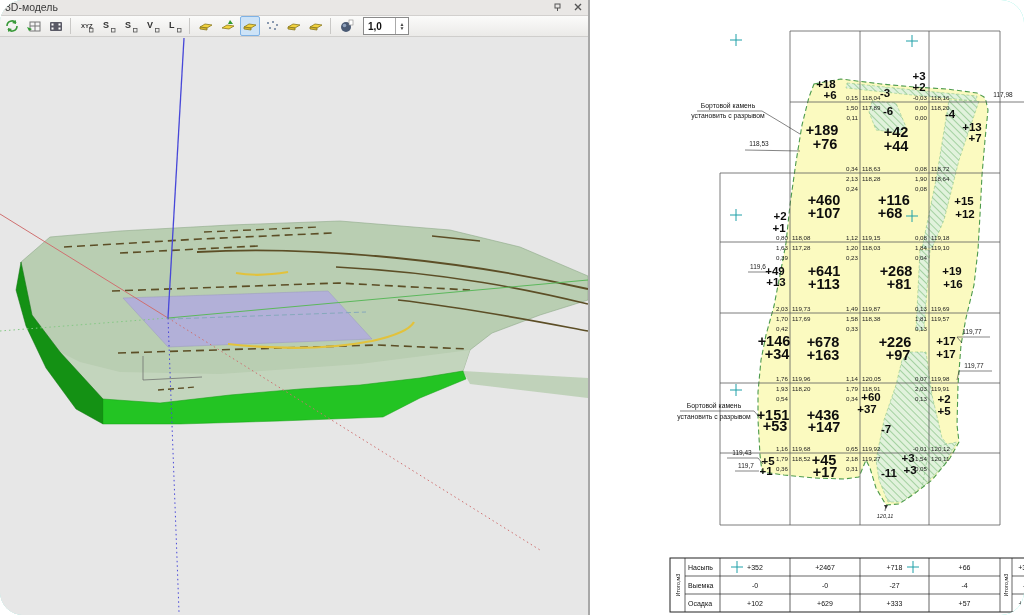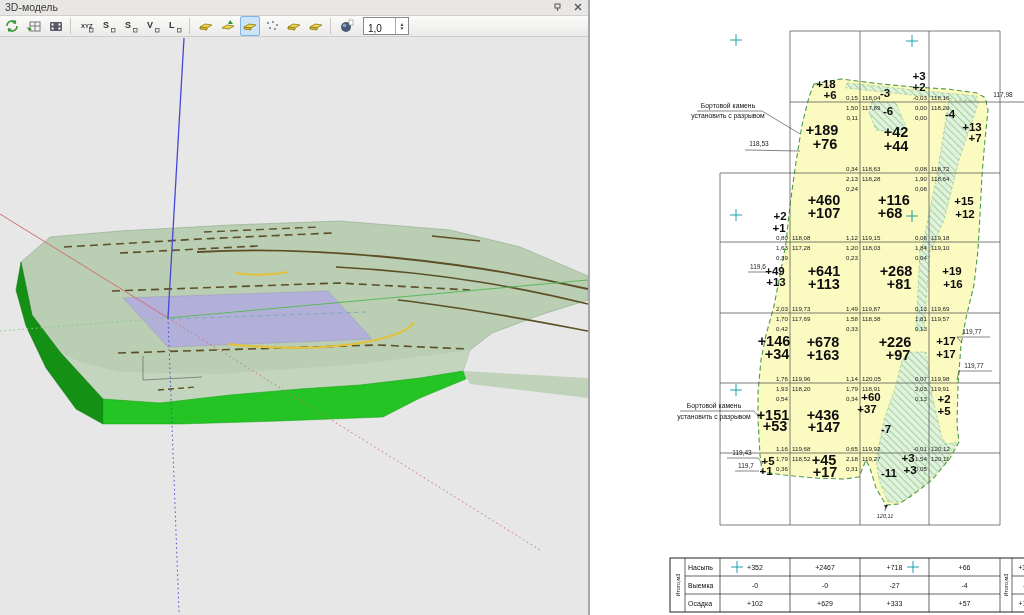--- a/index.html
+++ b/index.html
@@ -1,35 +1,35 @@
 <!DOCTYPE html>
 <html><head>
 <meta charset="utf-8">
 <style>
   html,body{margin:0;padding:0;background:#fff;}
   #stage{position:relative;width:1024px;height:615px;overflow:hidden;
-         font-family:"Liberation Sans",sans-serif;background:#5eead4;}
+         font-family:"Liberation Sans",sans-serif;background:#5eead4;border-radius:23px;}
   
   #panel3d{position:absolute;left:0;top:0;width:588px;height:615px;background:#e7e7e7;}
   #titlebar{position:absolute;left:0;top:0;width:588px;height:15px;background:#e9e7e5;
             border-bottom:1px solid #d2d0ce;font-size:10.5px;color:#3a3a3a;}
   #titlebar .t{position:absolute;left:5px;top:1px;}
   #titlebar .btns{position:absolute;right:4px;top:1px;display:flex;gap:6px;}
   #titlebar .btns span{width:13px;height:12px;display:inline-flex;align-items:center;
             justify-content:center;color:#555;font-size:9px;cursor:default;}
   #toolbar{position:absolute;left:0;top:16px;width:588px;height:20px;
            background:linear-gradient(#fbfbfa,#ebeae8);border-bottom:1px solid #cfcecc;
            display:flex;align-items:center;}
   .tbi{width:18px;height:18px;margin-left:2px;display:flex;align-items:center;justify-content:center;
        border:1px solid transparent;border-radius:2px;}
   .tbi.sel{background:#cde3f7;border-color:#7fb2e5;}
   .tbi svg{display:block}
   .tbsep{width:1px;height:16px;background:#c9c8c6;margin:0 4px;}
   #spinner{margin-left:6px;width:44px;height:16px;border:1px solid #8a8a8a;background:#fff;
-           display:flex;align-items:flex-end;font-size:10px;}
+           display:flex;align-items:center;font-size:10px;font-weight:bold;}
   #spinner .val{flex:1;padding-left:4px;color:#111;}
   #spinner .arrows{width:12px;height:100%;border-left:1px solid #aaa;display:flex;flex-direction:column;
            align-items:center;justify-content:center;font-size:5px;color:#444;line-height:4px;}
   #viewport{position:absolute;left:0;top:37px;width:588px;height:578px;background:#e7e7e7;}
   #divider{position:absolute;left:588px;top:0;width:2px;height:615px;background:#a8a8a8;
            border-right:1px solid #e0e0e0;}
   
   #planpanel{position:absolute;left:590px;top:0;width:434px;height:615px;background:#ffffff;padding-left:24px;}
   text{font-family:"Liberation Sans",sans-serif;}
 </style>

